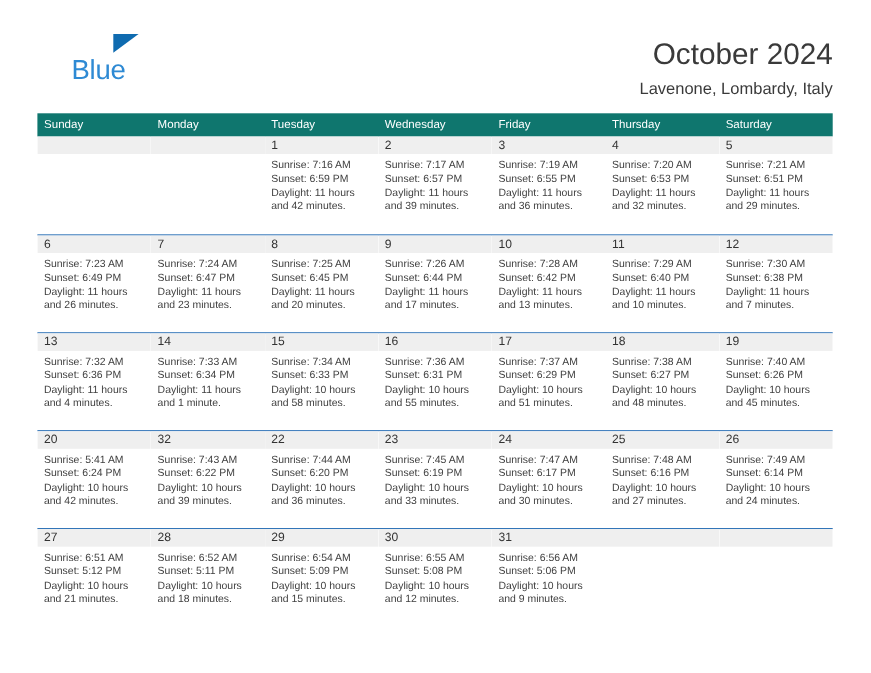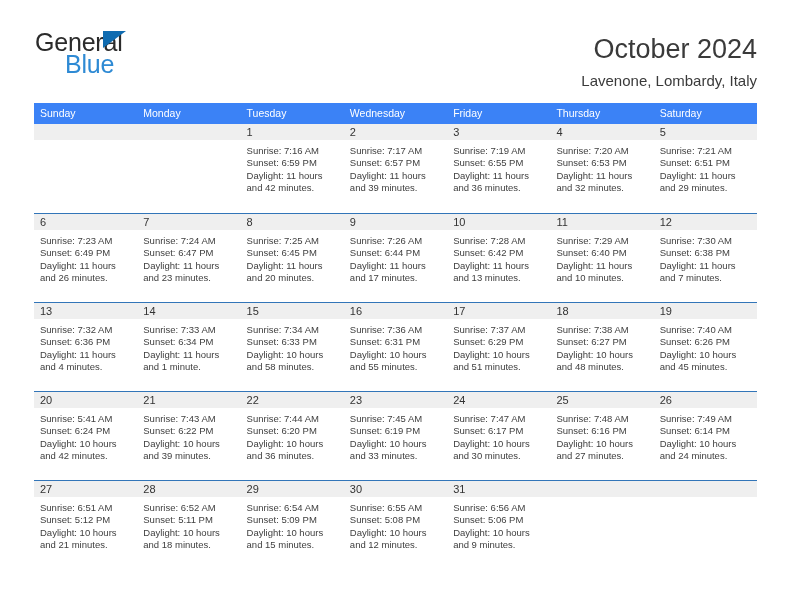--- a/index.html
+++ b/index.html
@@ -89,21 +89,21 @@
   
   .calendar {
     position: absolute;
     left: 34px;
     top: 103px;
     width: 723px;
   }
 
   .weekday-row {
     display: flex;
-    background: #3b82f6;
+    background: #0f766e;
     height: 21px;
   }
   .weekday {
     flex: 1 1 0;
     box-sizing: border-box;
     padding-left: 6px;
     font-size: 10.5px;
     line-height: 21px;
     color: #ffffff;
     white-space: nowrap;
@@ -151,21 +151,20 @@
   }
 </style>
 </head>
 <body>
 
 <div class="page">
 
   <div class="header">
 
     <div class="logo">
-      <span class="logo-general">General</span>
       <span class="logo-triangle"></span>
       <span class="logo-blue">Blue</span>
     </div>
 
     <div class="title-block">
       <div class="cal-title">October 2024</div>
       <div class="cal-subtitle">Lavenone, Lombardy, Italy</div>
     </div>
 
   </div>
@@ -384,21 +383,21 @@
       <div class="day-cell">
         <div class="day-number-band">20</div>
         <div class="day-body">
           <div>Sunrise: 5:41 AM</div>
           <div>Sunset: 6:24 PM</div>
           <div>Daylight: 10 hours</div>
           <div>and 42 minutes.</div>
         </div>
       </div>
       <div class="day-cell">
-        <div class="day-number-band">21</div>
+        <div class="day-number-band">32</div>
         <div class="day-body">
           <div>Sunrise: 7:43 AM</div>
           <div>Sunset: 6:22 PM</div>
           <div>Daylight: 10 hours</div>
           <div>and 39 minutes.</div>
         </div>
       </div>
       <div class="day-cell">
         <div class="day-number-band">22</div>
         <div class="day-body">

